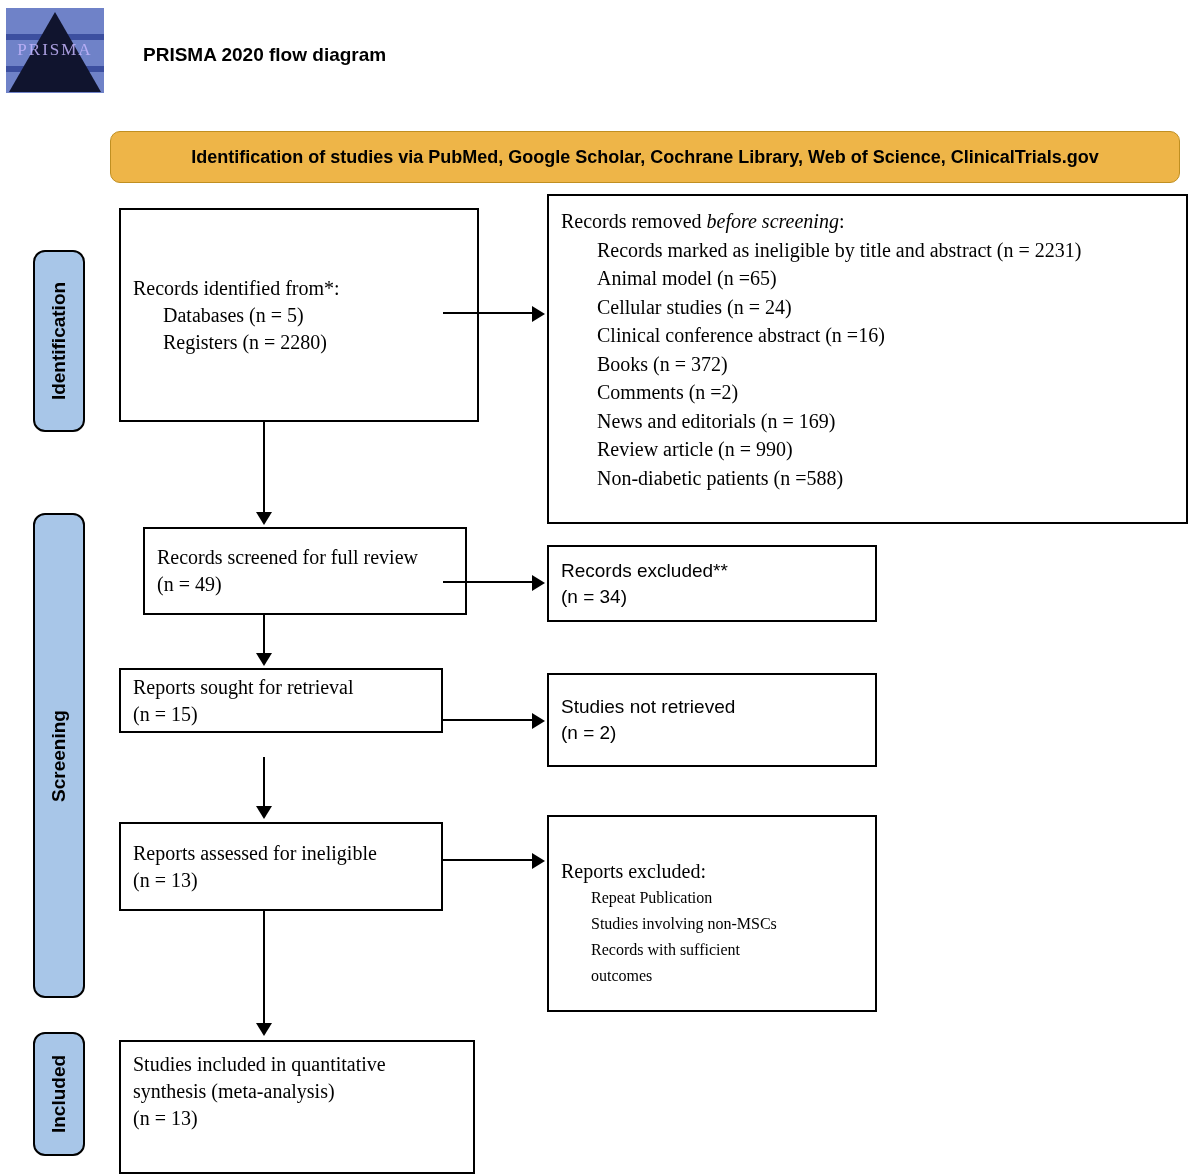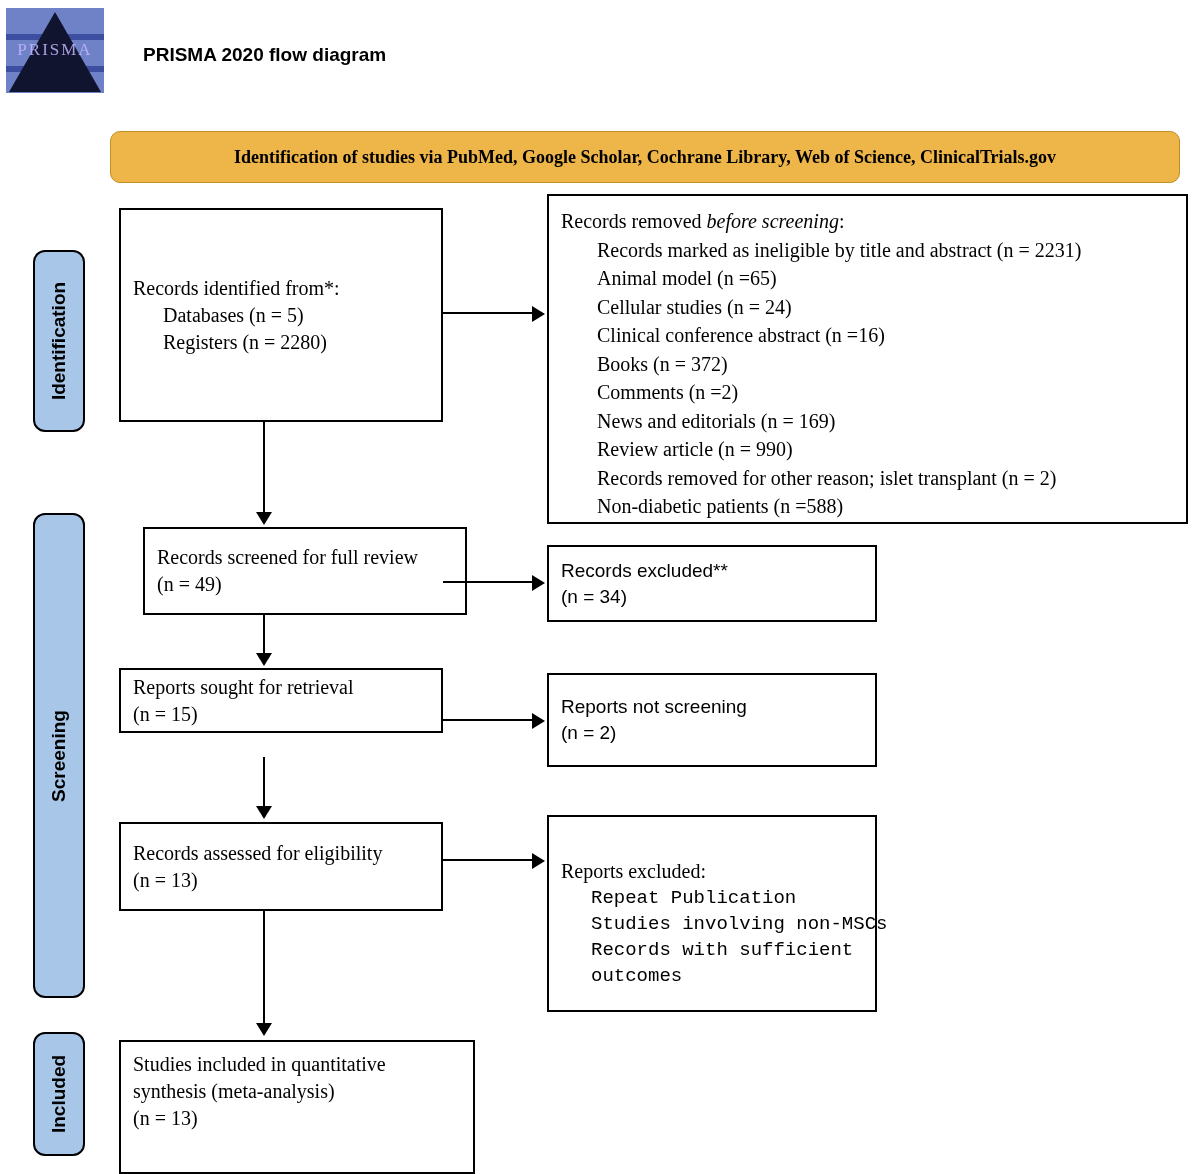--- a/index.html
+++ b/index.html
@@ -79,21 +79,21 @@
     height: 52px;
     background: #eeb548;
     border: 1px solid #c08f21;
     border-radius: 10px;
     box-sizing: border-box;
     display: flex;
     align-items: center;
     justify-content: center;
   }
   #banner .banner-text {
-    font-family: Liberation Serif, serif;
+    font-family: Liberation Sans, sans-serif;
     font-weight: bold;
     font-size: 18px;
     color: #000;
     white-space: nowrap;
     padding: 0 14px;
   }
 
   
   .stage {
     position: absolute;
@@ -133,28 +133,28 @@
     line-height: 27px;
     white-space: nowrap;
   }
   .box.sans .line {
     font-family: "Liberation Sans", "DejaVu Sans", sans-serif;
     font-size: 19px;
     line-height: 26px;
   }
   .box .line.indent  { padding-left: 30px; }
   .box .line.indent2 { padding-left: 36px; }
-  .box .line.small   { font-size: 19px; line-height: 26px; font-family: Liberation Mono, monospace; }
+  .box .line.small   { font-size: 16px; line-height: 26px; }
   .box .ital { font-style: italic; text-align: center; }
 
   .box-body { display: flex; flex-direction: column; }
   .vcenter { justify-content: center; height: 100%; }
 
   
-  #box-identified   { left: 119px; top: 208px;  width: 324px; height: 214px; }
+  #box-identified   { left: 119px; top: 208px;  width: 360px; height: 214px; }
   #box-removed      { left: 547px; top: 194px;  width: 641px; height: 330px; }
   #box-screened     { left: 119px; top: 527px;  width: 324px; height: 88px; margin-left: 24px;  }
   #box-excluded     { left: 547px; top: 545px;  width: 330px; height: 77px;  }
   #box-sought       { left: 119px; top: 668px;  width: 324px; height: 65px;  }
   #box-notretrieved { left: 547px; top: 673px;  width: 330px; height: 94px;  }
   #box-assessed     { left: 119px; top: 822px;  width: 324px; height: 89px;  }
   #box-repexcluded  { left: 547px; top: 815px;  width: 330px; height: 197px; }
   #box-included     { left: 119px; top: 1040px; width: 356px; height: 134px; }
 
   #box-removed .box-body { padding-top: 2px; }
@@ -241,21 +241,20 @@
     <div class="box-body">
       <div class="line"><span>Records removed </span><span class="ital">before screening</span><span>:</span></div>
       <div class="line indent2">Records marked as ineligible by title and abstract (n = 2231)</div>
       <div class="line indent2">Animal model (n =65)</div>
       <div class="line indent2">Cellular studies (n = 24)</div>
       <div class="line indent2">Clinical conference abstract (n =16)</div>
       <div class="line indent2">Books (n = 372)</div>
       <div class="line indent2">Comments (n =2)</div>
       <div class="line indent2">News and editorials (n = 169)</div>
       <div class="line indent2">Review article (n = 990)</div>
-      <div class="line indent2">Records removed for other reason; islet transplant (n = 2)</div>
       <div class="line indent2">Non-diabetic patients (n =588)</div>
     </div>
   </div>
 
   <div class="box" id="box-screened">
     <div class="box-body vcenter">
       <div class="line">Records screened for full review</div>
       <div class="line">(n = 49)</div>
     </div>
   </div>
@@ -269,28 +268,28 @@
 
   <div class="box" id="box-sought">
     <div class="box-body vcenter">
       <div class="line">Reports sought for retrieval</div>
       <div class="line">(n = 15)</div>
     </div>
   </div>
 
   <div class="box sans" id="box-notretrieved">
     <div class="box-body vcenter">
-      <div class="line">Reports not screening</div>
+      <div class="line">Studies not retrieved</div>
       <div class="line">(n = 2)</div>
     </div>
   </div>
 
   <div class="box" id="box-assessed">
     <div class="box-body vcenter">
-      <div class="line"> Records assessed for eligibility</div>
+      <div class="line"> Reports assessed for ineligible</div>
       <div class="line">(n = 13)</div>
     </div>
   </div>
 
   <div class="box" id="box-repexcluded">
     <div class="box-body">
       <div class="line">Reports excluded:</div>
       <div class="line indent small">Repeat Publication</div>
       <div class="line indent small">Studies involving non-MSCs</div>
       <div class="line indent small">Records with sufficient</div>

